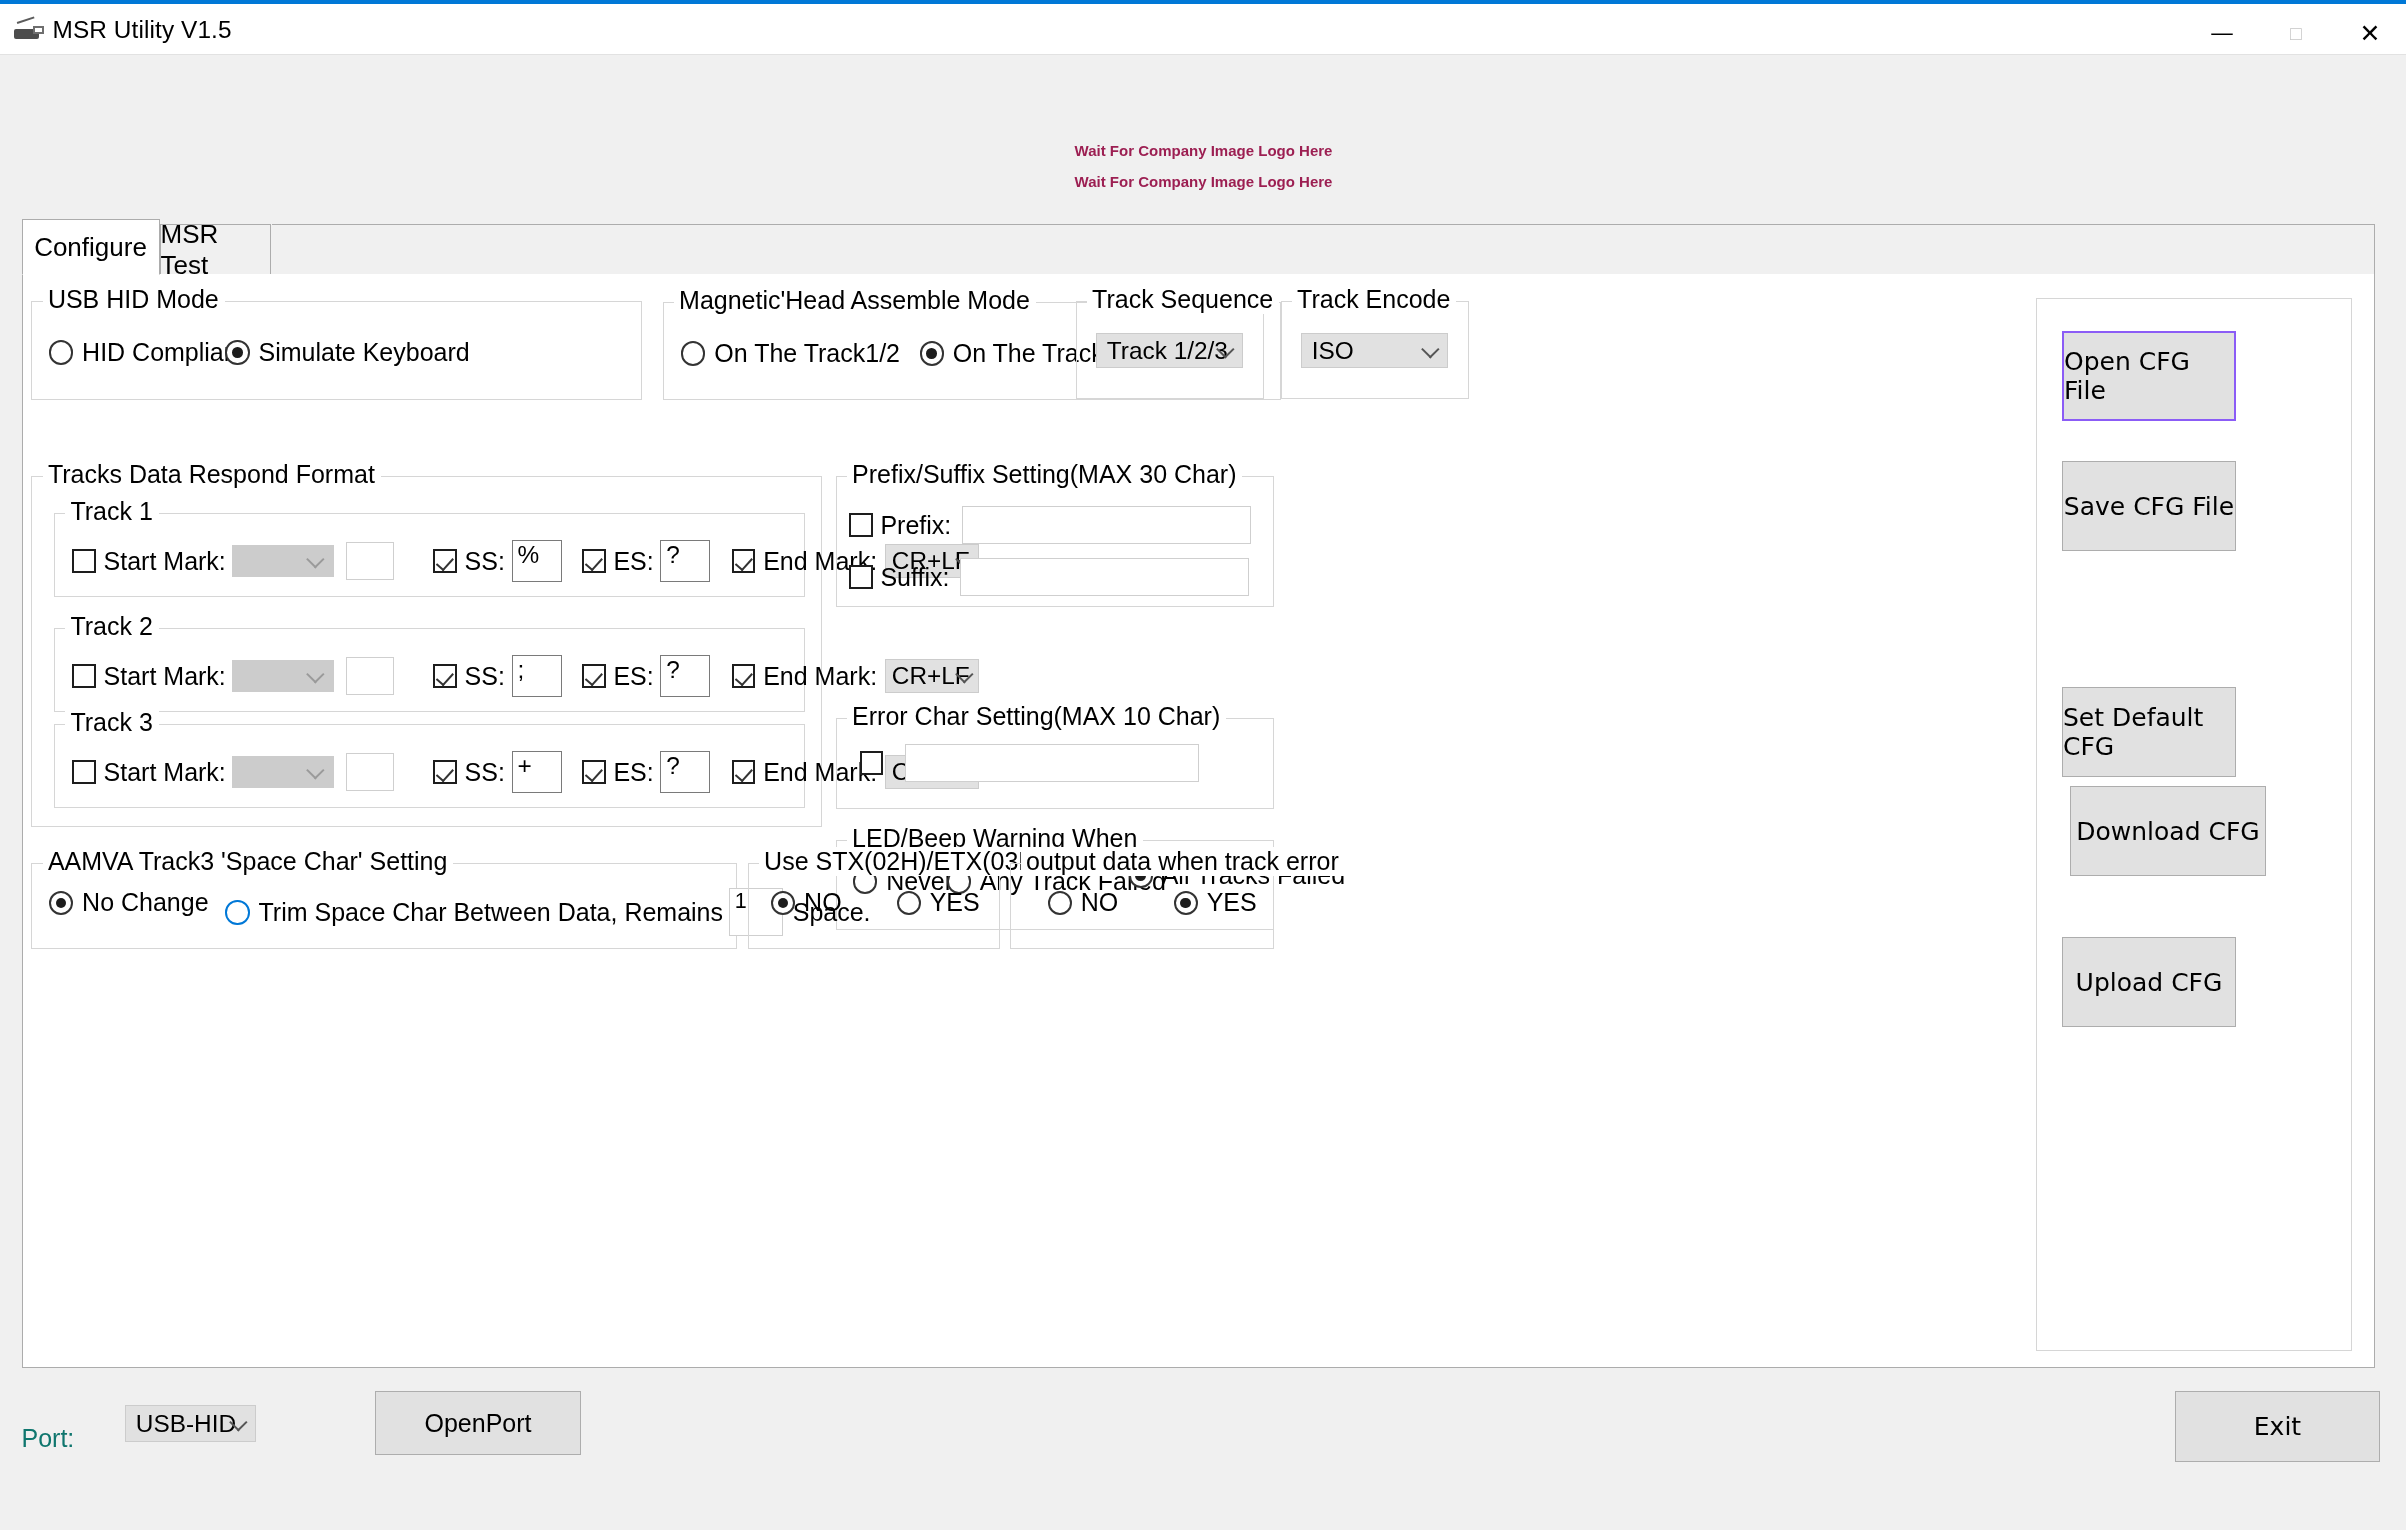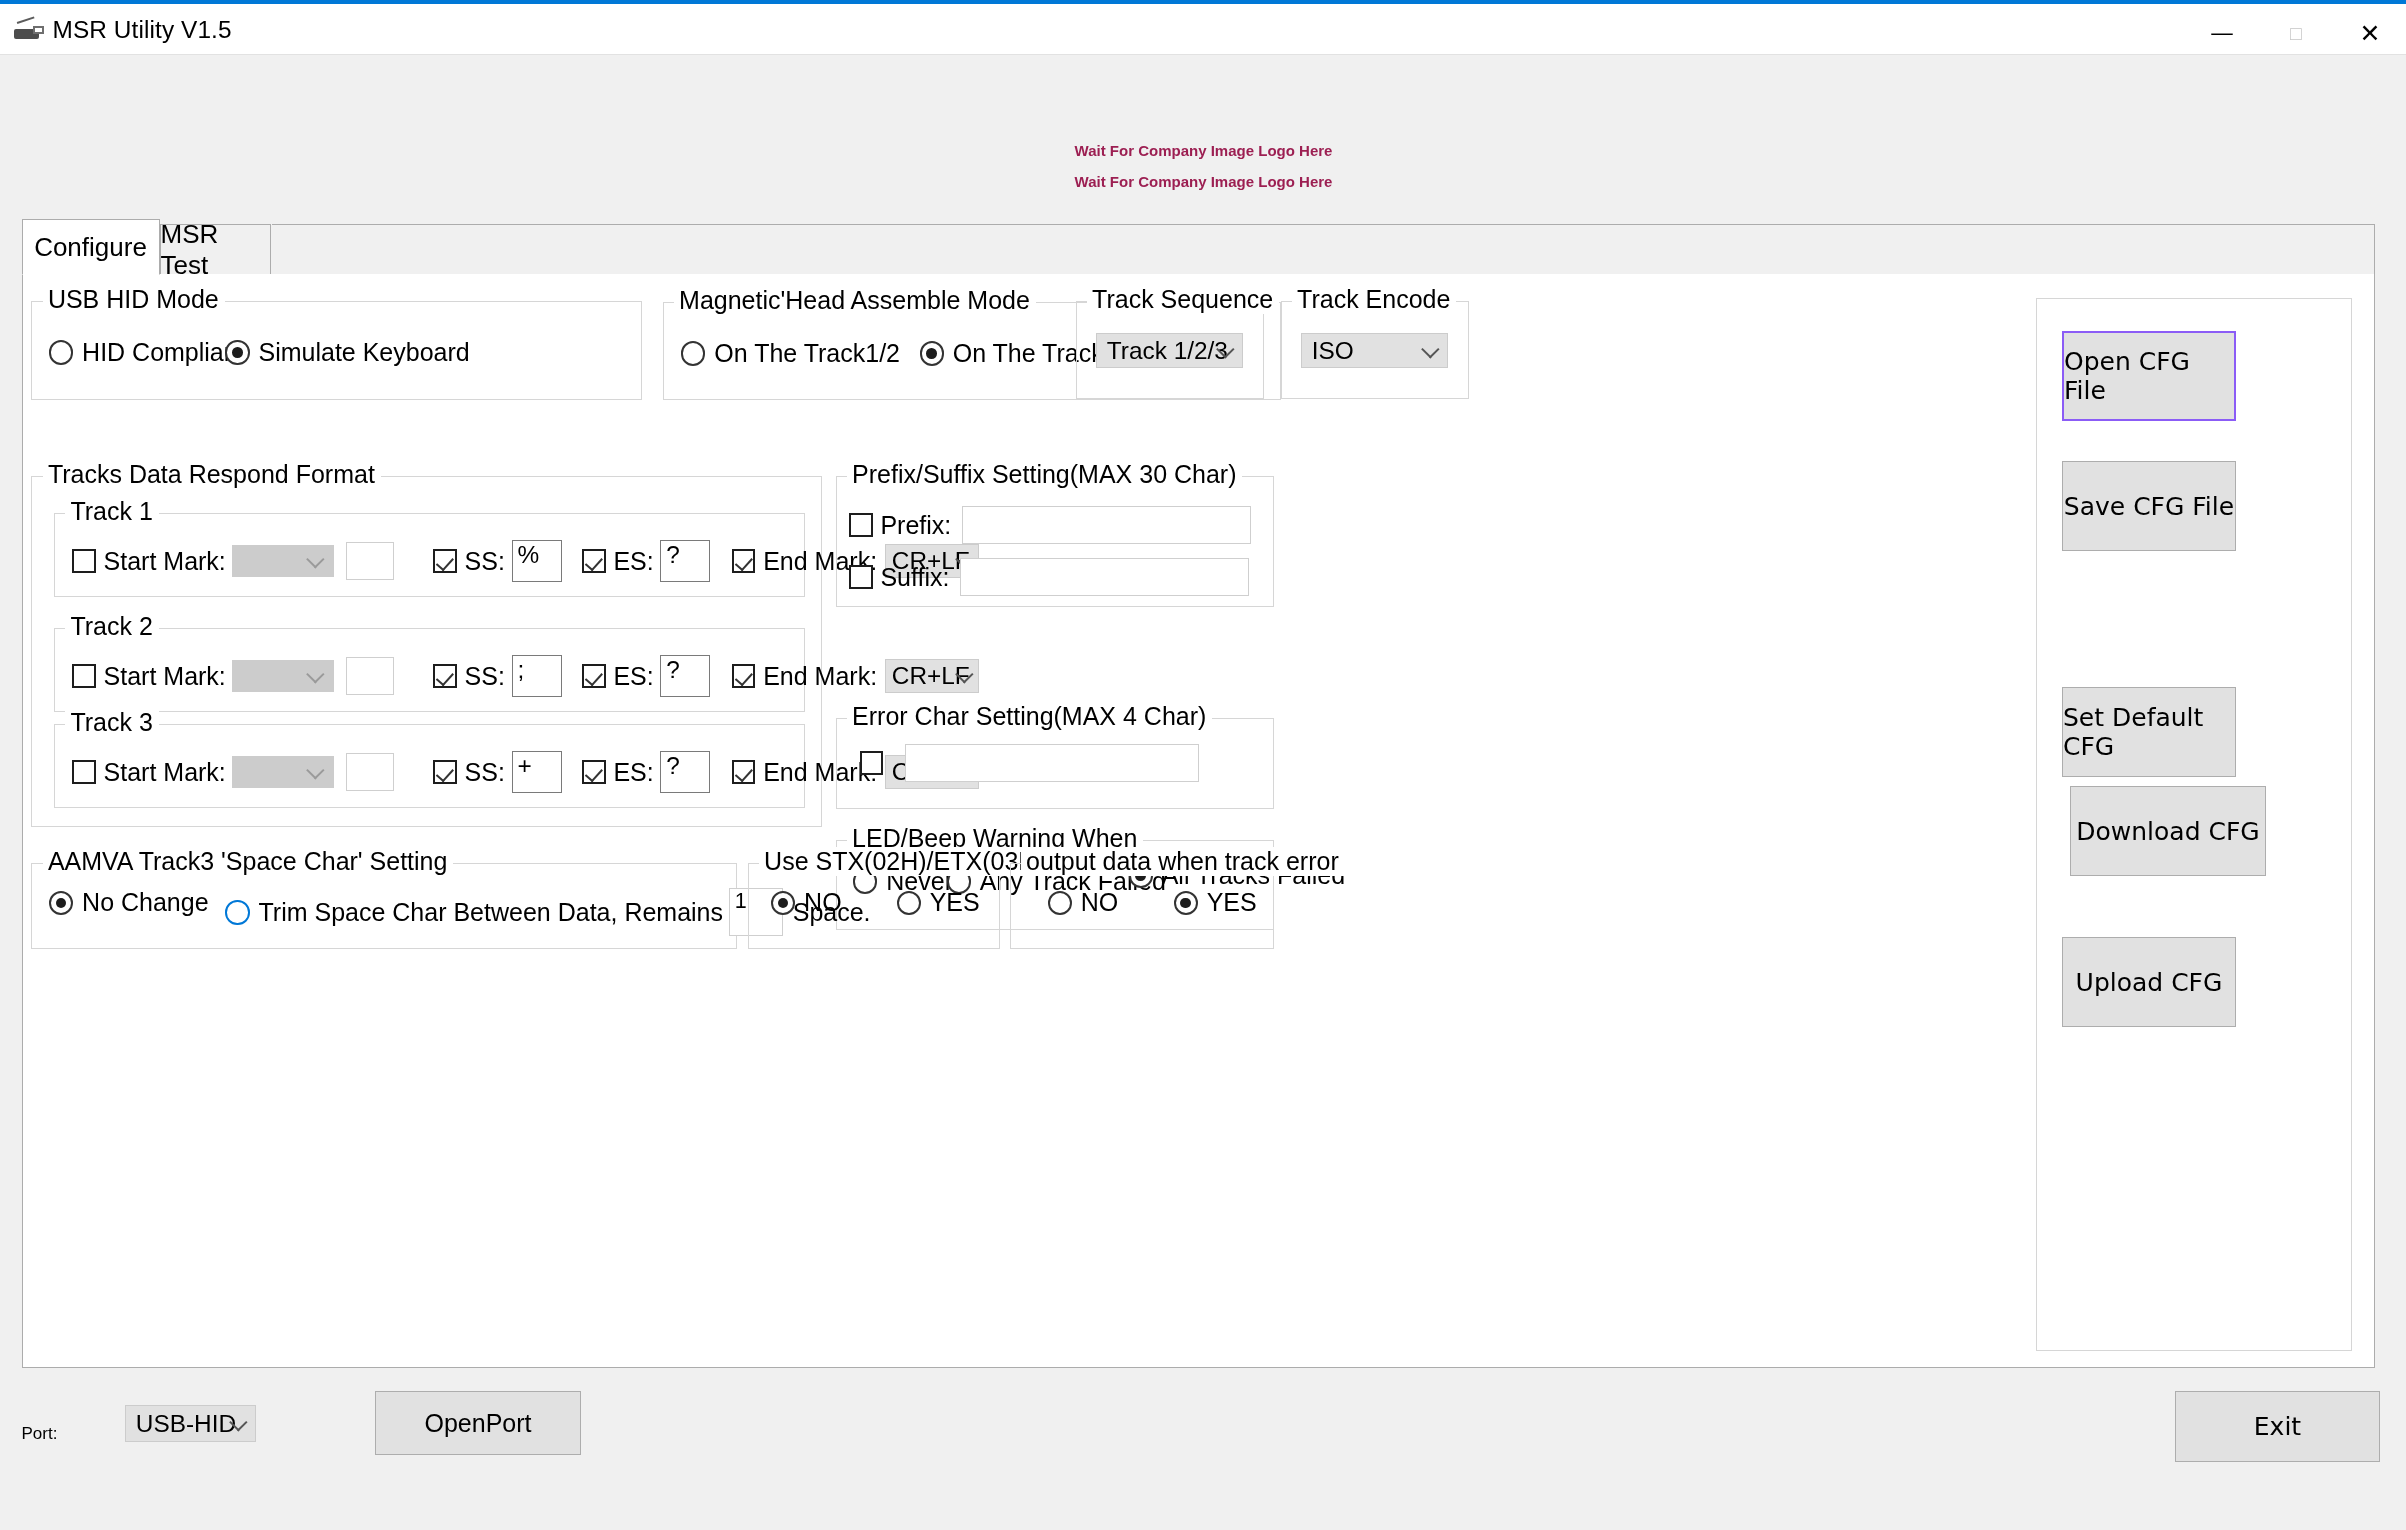--- a/index.html
+++ b/index.html
@@ -169,21 +169,21 @@
   #sidepanel {
     position: absolute; left: 2036px; top: 298px; width: 316px; height: 1053px;
     background: #ffffff; border: 1px solid #d6d6d6;
   }
 
   
   #bottombar {
     position: absolute; left: 0; top: 1368px; width: 2407px; height: 162px;
     background: #f0f0f0;
   }
-  .lbl { font-size: 17px; color: #000000; position: absolute; white-space: nowrap; }
+  .lbl { font-size: 25px; color: #0f766e; position: absolute; white-space: nowrap; }
 </style>
 </head>
 <body>
 
 <div id="titlebar">
   <div id="app-icon">
     <div class="reader-slot"></div>
     <div class="reader-body"></div>
     <div class="reader-card"></div>
   </div>
@@ -346,21 +346,21 @@
       <span class="tin light" style="width:289px; height:38px; margin-left:10.7px;"></span>
     </div>
     <div style="position:absolute; left:12.7px; top:81px; display:flex; align-items:center;">
       <span class="cbx"></span>
       <span class="rd-label" style="margin-left:7.8px;">Suffix:</span>
       <span class="tin light" style="width:289px; height:38px; margin-left:10.7px;"></span>
     </div>
   </div>
 
   <div class="gb" style="left:813px; top:444px; width:438px; height:91px;">
-    <div class="gb-title">Error Char Setting(MAX 4 Char)</div>
+    <div class="gb-title">Error Char Setting(MAX 10 Char)</div>
     <div style="position:absolute; left:23.4px; top:25px; display:flex; align-items:center;">
       <span class="cbx"></span>
       <span class="tin light" style="width:294px; height:38px; margin-left:21.5px;"></span>
     </div>
   </div>
 
   <div class="gb" style="left:813px; top:566px; width:438px; height:90px;">
     <div class="gb-title">LED/Beep Warning When</div>
     <div class="radio-row" style="left:16.6px; top:26px;">
       <span class="rd"></span>

